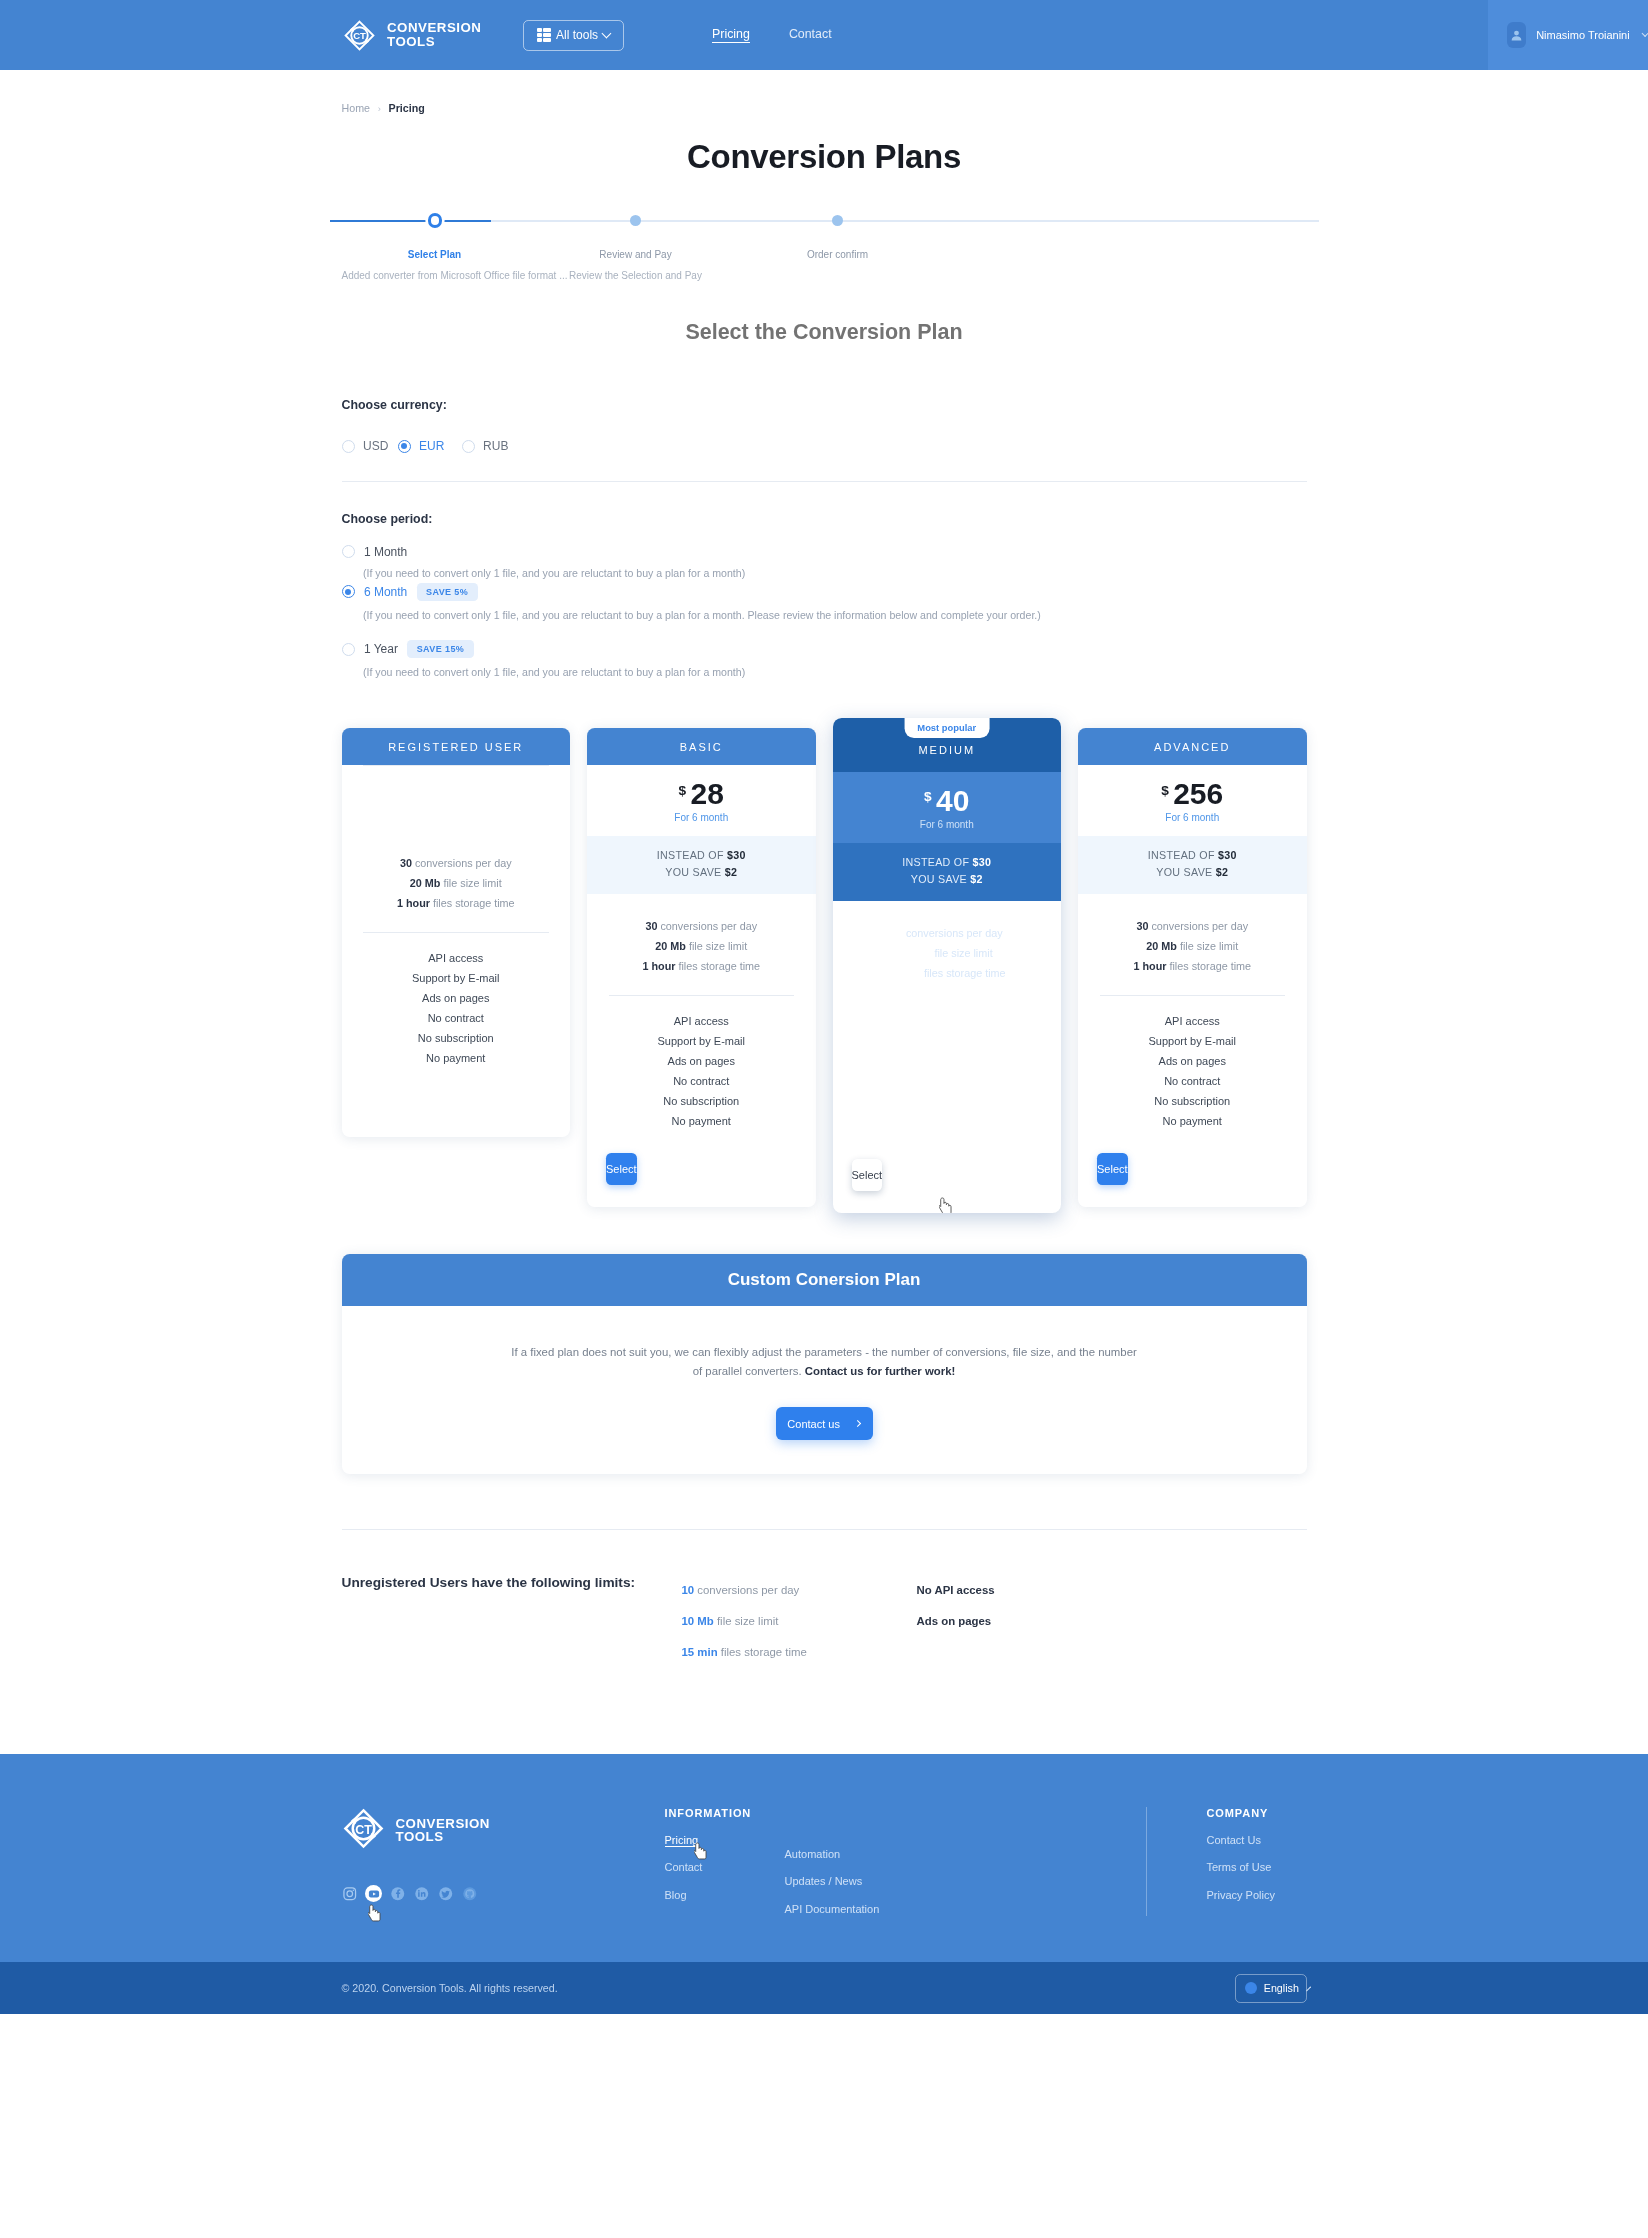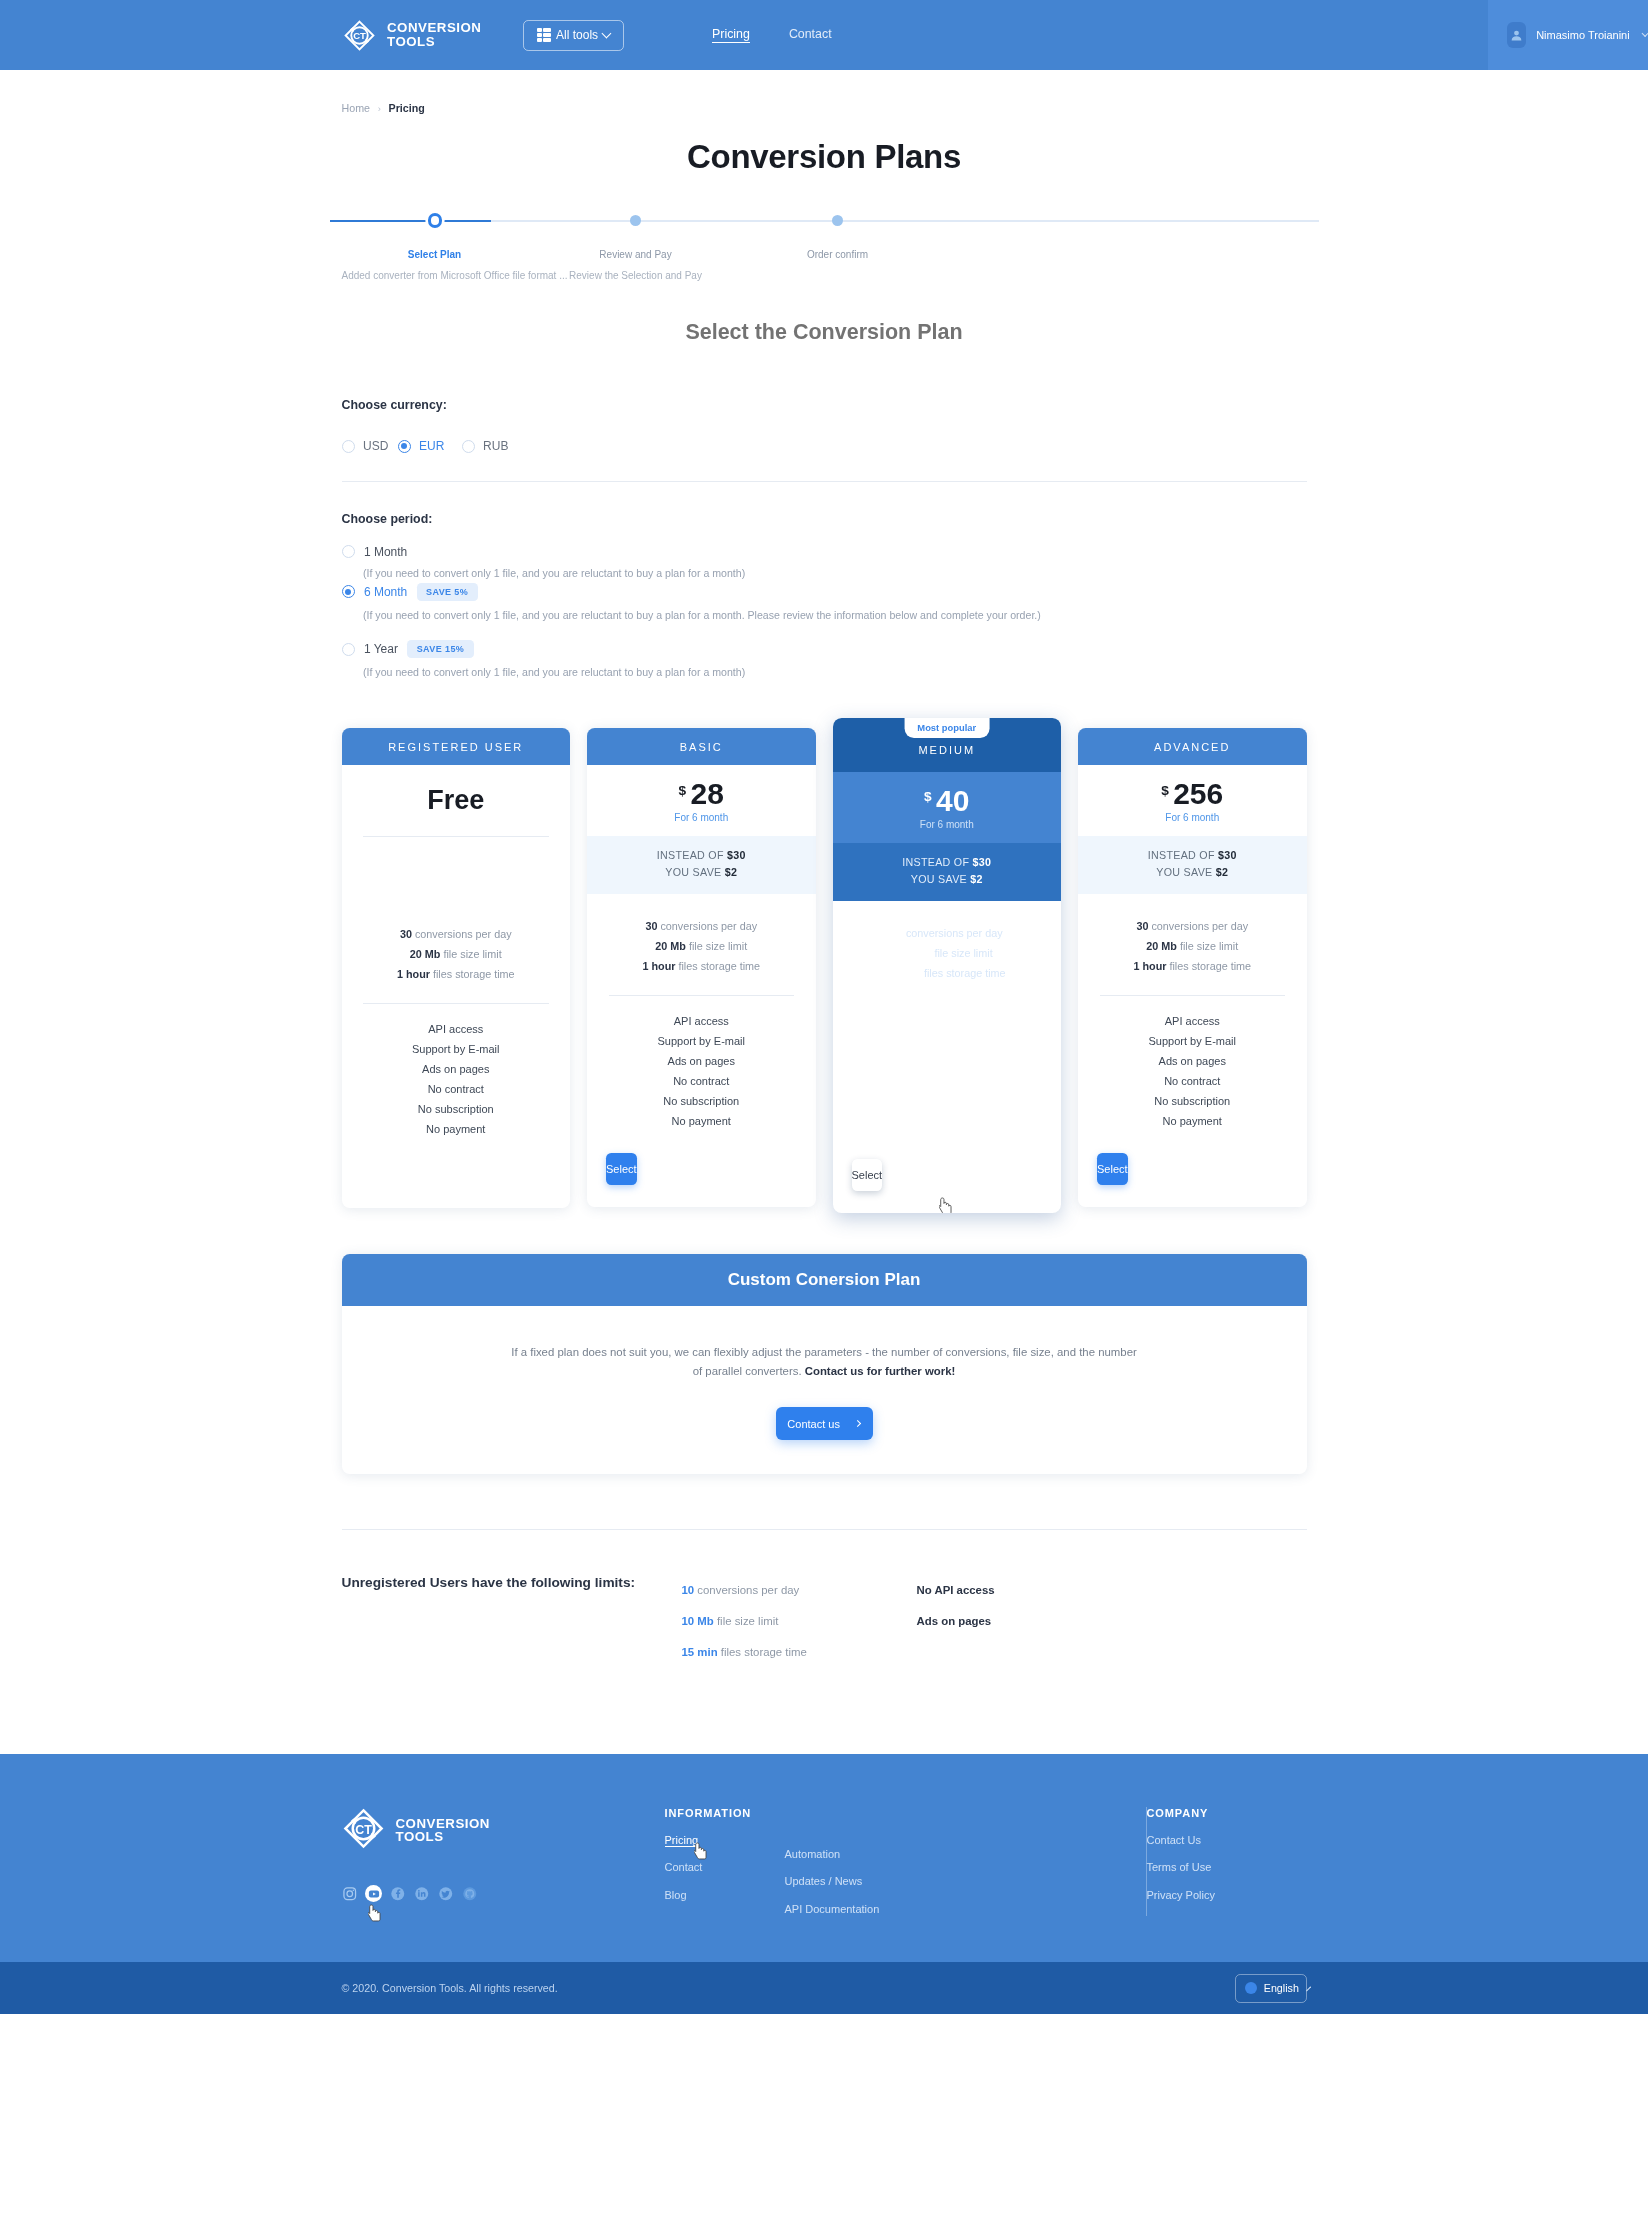--- a/index.html
+++ b/index.html
@@ -178,21 +178,21 @@
   .f-logo-text span { display:block;}
   .socials { display:flex; gap:6.9px; margin-top:32px;}
   .soc { width:17px;height:17px;border-radius:50%;display:flex;align-items:center;justify-content:center;cursor:pointer;}
   .soc svg{display:block;}
   .f-col-title { color:#fff; font-size:11px; font-weight:bold; letter-spacing:0.9px;}
   .f-link { color:#cfe1f7; font-size:11px; margin-top:14.6px; cursor:pointer; display:inline-block;}
   .f-link.active { color:#fff; border-bottom:0.9px solid #fff; }
   .f-info { display:flex; width:481px;}
   .f-sub1 { width:120px;}
   .f-sub2 { padding-top:26px;}
-  .f-company { border-left:0.9px solid rgba(255,255,255,.3); }
+  .f-company { border-left:0.9px solid rgba(255,255,255,.3); padding-left:60px;}
 
   .footer-bottom { background:#1f5ba5; height:52px; display:flex; align-items:center;}
   .fb-inner { width:965px; margin:0 auto; display:flex; align-items:center;}
   .copyright { color:#bcd3ef; font-size:10.7px;}
   .lang-btn { margin-left:auto; width:72px; height:29px; border:0.9px solid rgba(255,255,255,.4); border-radius:5.2px; display:flex; align-items:center; gap:6.9px; padding-left:9.4px; color:#fff; font-size:10.7px; cursor:pointer;}
   .globe { width:12px;height:12px;border-radius:50%;background:#3b86e8;flex:none;}
   .lang-chev { width:6px;height:6px;border-left:1.2px solid #cfe0f5;border-top:1.2px solid #cfe0f5;transform:rotate(45deg);margin-top:2.6px;margin-left:2.6px;}
 </style>
 </head>
 <body>
@@ -325,23 +325,20 @@
           <div class="period-note">(If you need to convert only 1 file, and you are reluctant to buy a plan for a month)</div>
         </div>
       </div>
 
       <div class="plans">
 
         <div class="plan">
           <div class="plan-head">
             <span class="plan-name">REGISTERED USER</span>
           </div>
-          <div class="free-price">
-            <span>Free</span>
-          </div>
           <div class="plan-divider"></div>
           <div class="spacer-free"></div>
           <div class="plan-body">
             <div class="limits">
               <div class="limit-row"><b>30</b> <span>conversions per day</span></div>
               <div class="limit-row"><b>20 Mb</b> <span>file size limit</span></div>
               <div class="limit-row"><b>1 hour</b> <span>files storage time</span></div>
             </div>
             <div class="plan-divider" style="margin-top:19px;"></div>
             <div class="features">

